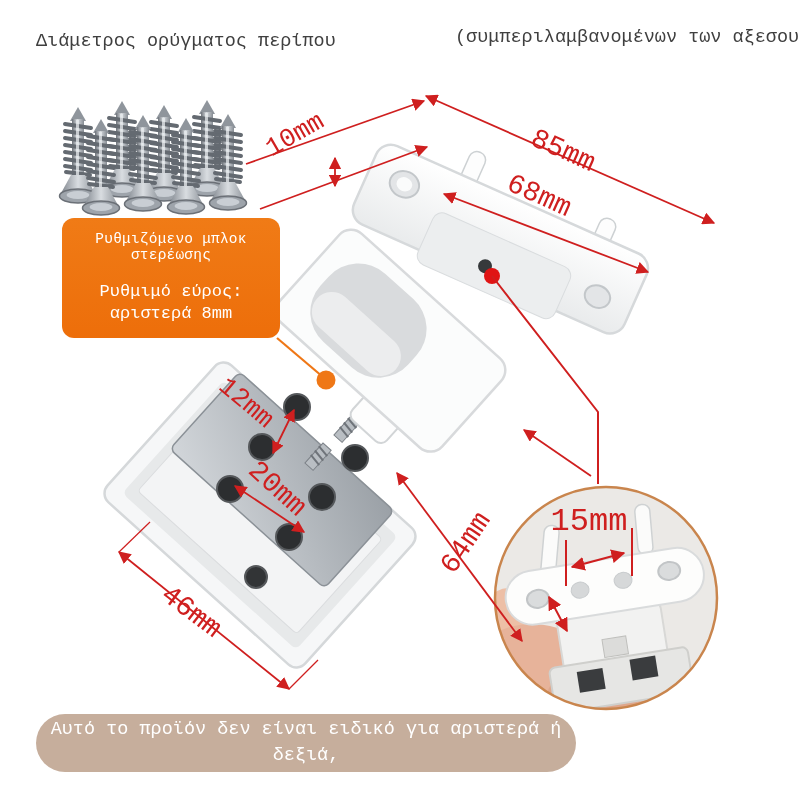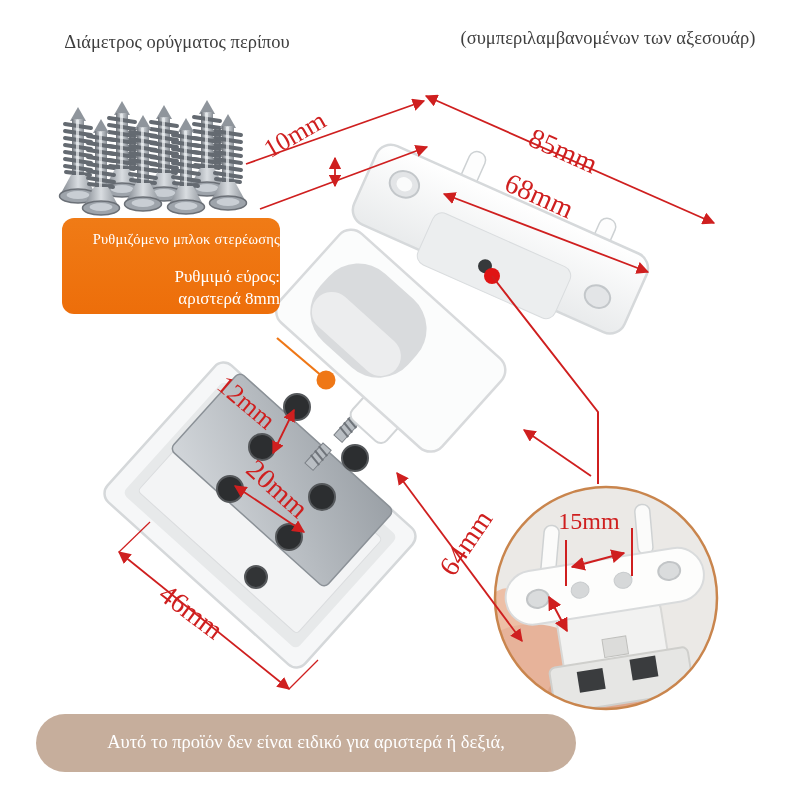--- a/index.html
+++ b/index.html
@@ -1,28 +1,28 @@
 <!DOCTYPE html>
 <html><head>
 <meta charset="utf-8">
 <style>
   html,body{margin:0;padding:0;background:#ffffff;}
   #stage{position:relative;width:800px;height:800px;background:#ffffff;overflow:hidden;
-         font-family:Liberation Serif, serif;}
+         font-family:Liberation Mono, monospace;}
   #stage svg{position:absolute;left:0;top:0;}
   .note{position:absolute;color:#3f3f3f;font-size:18.5px;line-height:1.22;text-align:center;white-space:nowrap;}
   .dim{position:absolute;color:#cf1f1f;white-space:nowrap;transform-origin:center center;}
-  .callout{position:absolute;left:62px;top:218px;width:218px;height:96px;border-radius:12px;
-           background:linear-gradient(180deg,#f07b16,#ed6e0a);color:#ffffff;text-align:right;
+  .callout{position:absolute;left:62px;top:218px;width:218px;height:120px;border-radius:12px;
+           background:linear-gradient(180deg,#f07b16,#ed6e0a);color:#ffffff;text-align:center;
            box-sizing:border-box;padding-top:13px;}
   .callout .t{font-size:14.5px;letter-spacing:.2px;}
   .callout .b{font-size:17px;line-height:1.3;margin-top:18px;}
   .footer-pill{position:absolute;left:36px;top:714px;width:540px;height:58px;border-radius:29px;
                background:#c6ae9c;color:#ffffff;display:flex;flex-direction:row;justify-content:center;
-               align-items:center;text-align:right;font-size:18.5px;line-height:1.38;}
+               align-items:center;text-align:center;font-size:18.5px;line-height:1.38;}
 </style>
 </head>
 <body>
 
 <div id="stage">
 
   <svg width="800" height="800" viewBox="0 0 800 800">
     <defs>
       <linearGradient id="shaftG" x1="0" y1="0" x2="1" y2="0">
         <stop offset="0" stop-color="#6e737a"></stop>
@@ -194,19 +194,19 @@
     </div>
   </div>
 
   <div class="dim" style="left:295px;top:135px;font-size:26px;transform:translate(-50%,-50%) rotate(-30deg);">10mm</div>
   <div class="dim" style="left:563px;top:151px;font-size:28px;transform:translate(-50%,-50%) rotate(24deg);">85mm</div>
   <div class="dim" style="left:539px;top:196px;font-size:28px;transform:translate(-50%,-50%) rotate(24deg);">68mm</div>
   <div class="dim" style="left:246px;top:403px;font-size:26px;transform:translate(-50%,-50%) rotate(40deg);">12mm</div>
   <div class="dim" style="left:277px;top:489px;font-size:28px;transform:translate(-50%,-50%) rotate(42deg);">20mm</div>
   <div class="dim" style="left:466px;top:543px;font-size:28px;transform:translate(-50%,-50%) rotate(-56deg);">64mm</div>
   <div class="dim" style="left:191px;top:612px;font-size:28px;transform:translate(-50%,-50%) rotate(37deg);">46mm</div>
-  <div class="dim" style="left:589px;top:521px;font-size:24px;transform:translate(-50%,-50%);">15mm</div>
+  <div class="dim" style="left:589px;top:521px;font-size:32px;transform:translate(-50%,-50%);">15mm</div>
 
   <div class="footer-pill">
     <div>Αυτό το προϊόν δεν είναι ειδικό για αριστερά ή δεξιά,</div>
   </div>
 
 </div>
 
 </body></html>

